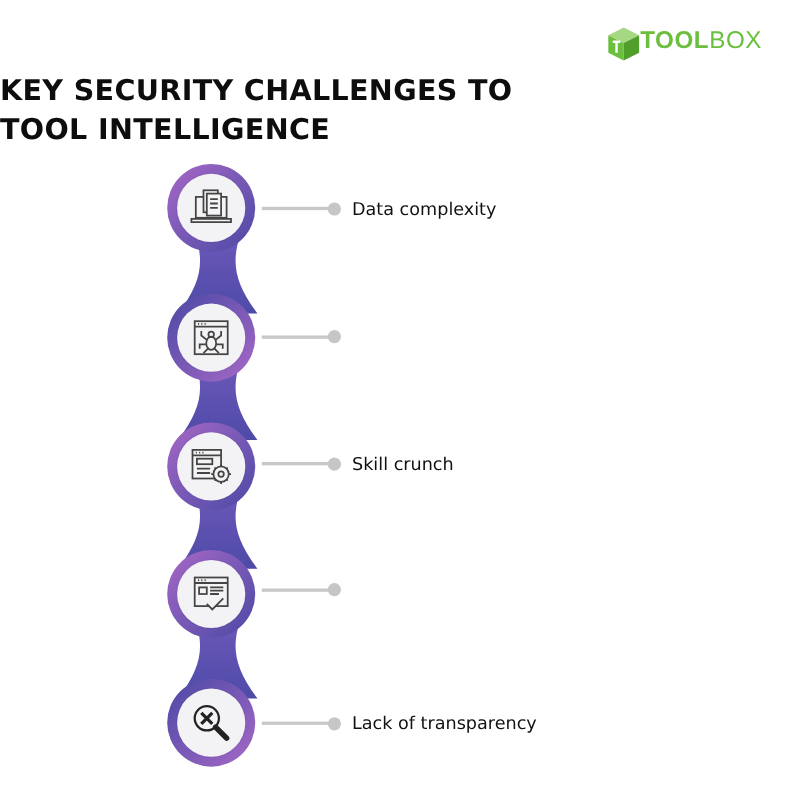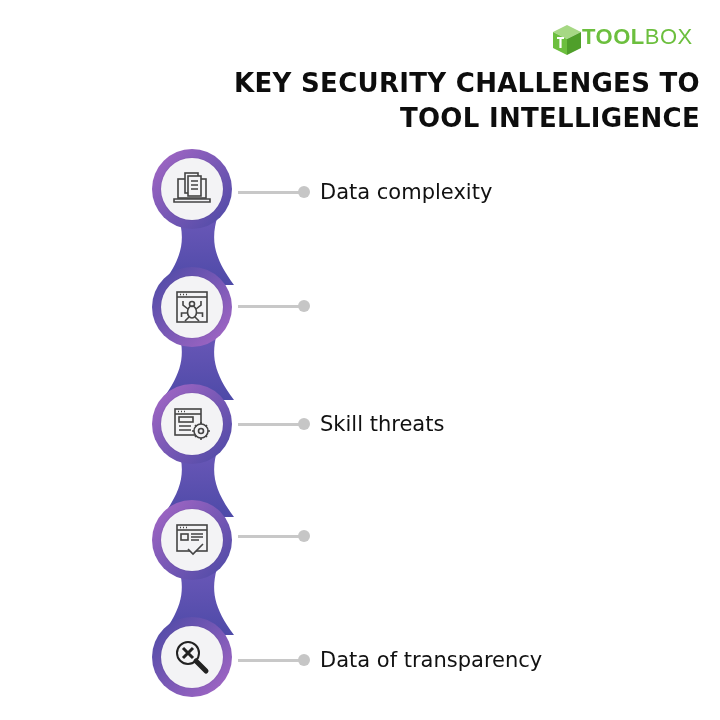--- a/index.html
+++ b/index.html
@@ -1,31 +1,31 @@
 <!DOCTYPE html>
 <html><head>
 <meta charset="utf-8">
 <style>
   html, body { margin:0; padding:0; }
   body { width:720px; height:720px; background:#ffffff; position:relative; overflow:hidden;
          font-family:"DejaVu Sans", sans-serif; color:#111; }
   .logo { position:absolute; left:552px; top:24px; display:flex; align-items:flex-start; gap:0; }
   .logo-text { font-family:"Liberation Sans", sans-serif; font-size:22px; color:#6cbf3e; letter-spacing:0.5px; }
   .logo-text b { font-weight:900; }
-  .title { position:absolute; left:0; top:66px; width:700px; text-align:right;
+  .title { position:absolute; left:0; top:66px; width:700px; text-align:left;
            font-family:"DejaVu Sans", sans-serif; font-weight:bold; font-size:26px; line-height:35px;
            color:#0d0d0d; letter-spacing:0.3px; }
   .chain { position:absolute; left:0; top:0; }
   .node { position:absolute; width:62px; height:62px; border-radius:50%; background:#f3f3f5;
           display:flex; align-items:center; justify-content:center;
           box-shadow: 0 0 0 1px rgba(0,0,0,0.03); }
   .row { position:absolute; left:238px; display:flex; align-items:center; }
   .line { width:62px; height:3px; background:#c8c8c8; }
   .dot { width:12px; height:12px; border-radius:50%; background:#c6c6c6; margin-left:-2px; }
-  .label { margin-left:10px; font-family:"DejaVu Sans", sans-serif; font-size:21px; color:#111; white-space:nowrap; }
+  .label { margin-left:10px; font-family:"DejaVu Sans", sans-serif; font-size:16px; color:#111; white-space:nowrap; }
 </style>
 </head>
 <body>
 
 <div class="logo">
   <svg width="30" height="32" viewBox="0 0 30 32">
     <polygon points="15,1 29,8 15,15 1,8" fill="#a6d884"></polygon>
     <polygon points="1,8 15,15 15,31 1,24" fill="#6cbf3e"></polygon>
     <polygon points="29,8 15,15 15,31 29,24" fill="#4f9f2a"></polygon>
     <path d="M5 14 h7 M8.5 14 v10" stroke="#fff" stroke-width="2.2" fill="none"></path>
@@ -124,23 +124,23 @@
   <div class="dot"></div>
   <div class="label">Data complexity</div>
 </div>
 <div class="row" style="top:300px;">
   <div class="line"></div>
   <div class="dot"></div>
 </div>
 <div class="row" style="top:412px;">
   <div class="line"></div>
   <div class="dot"></div>
-  <div class="label">Skill threats</div>
+  <div class="label">Skill crunch</div>
 </div>
 <div class="row" style="top:530px;">
   <div class="line"></div>
   <div class="dot"></div>
 </div>
 <div class="row" style="top:648px;">
   <div class="line"></div>
   <div class="dot"></div>
-  <div class="label">Data of transparency</div>
+  <div class="label">Lack of transparency</div>
 </div>
 
 </body></html>

